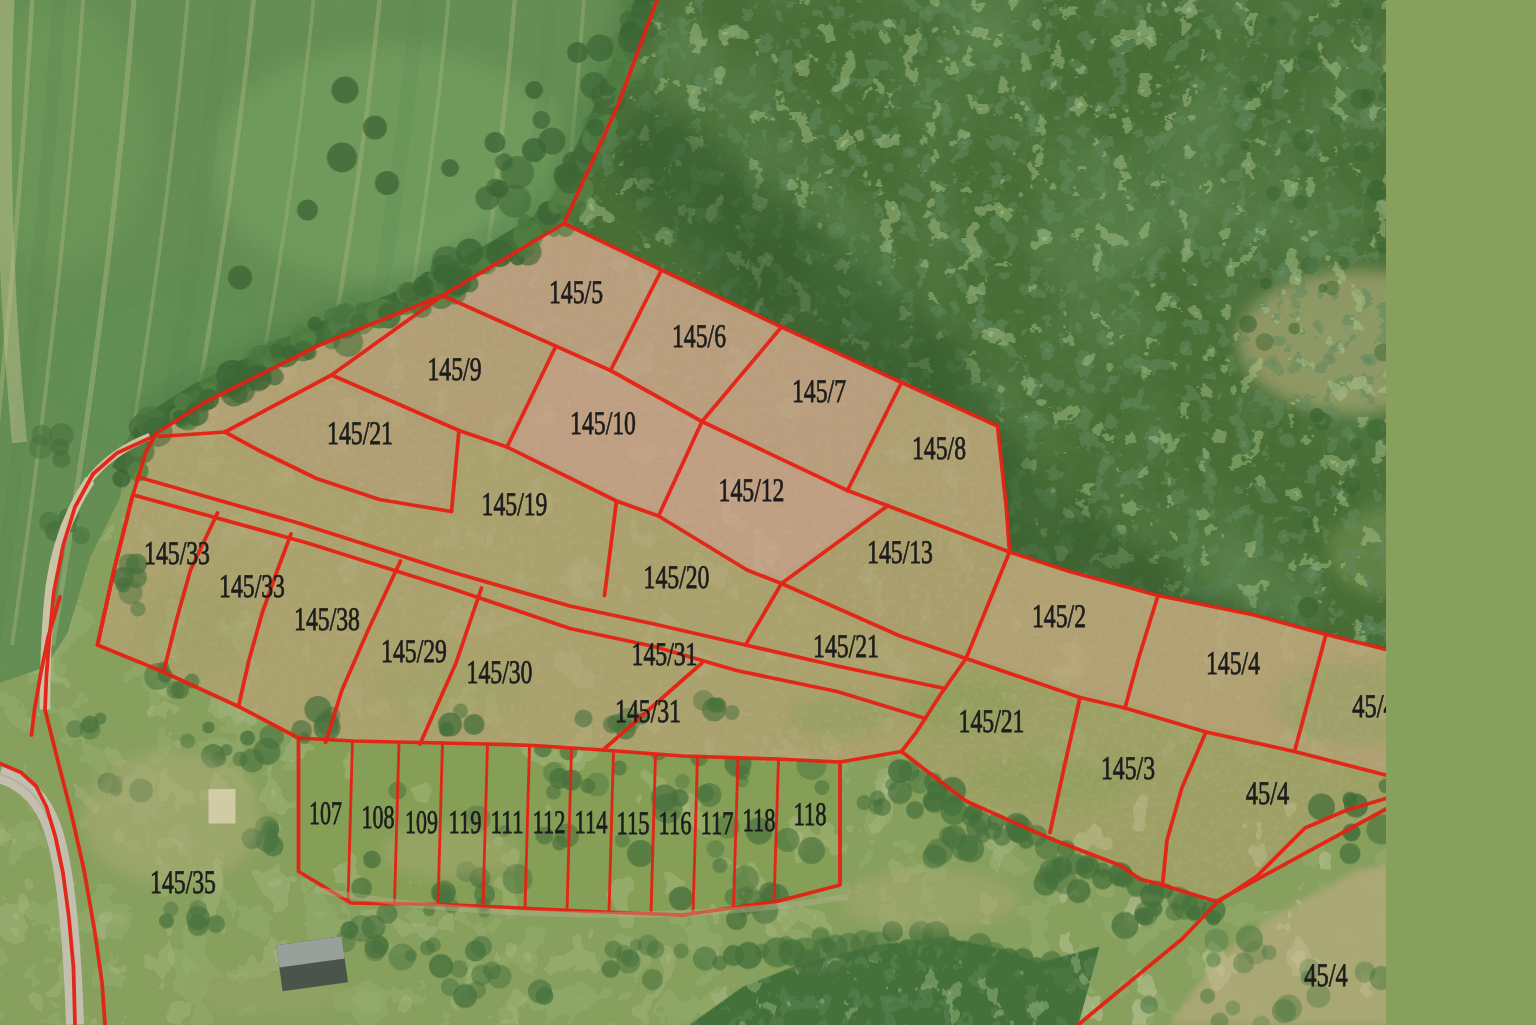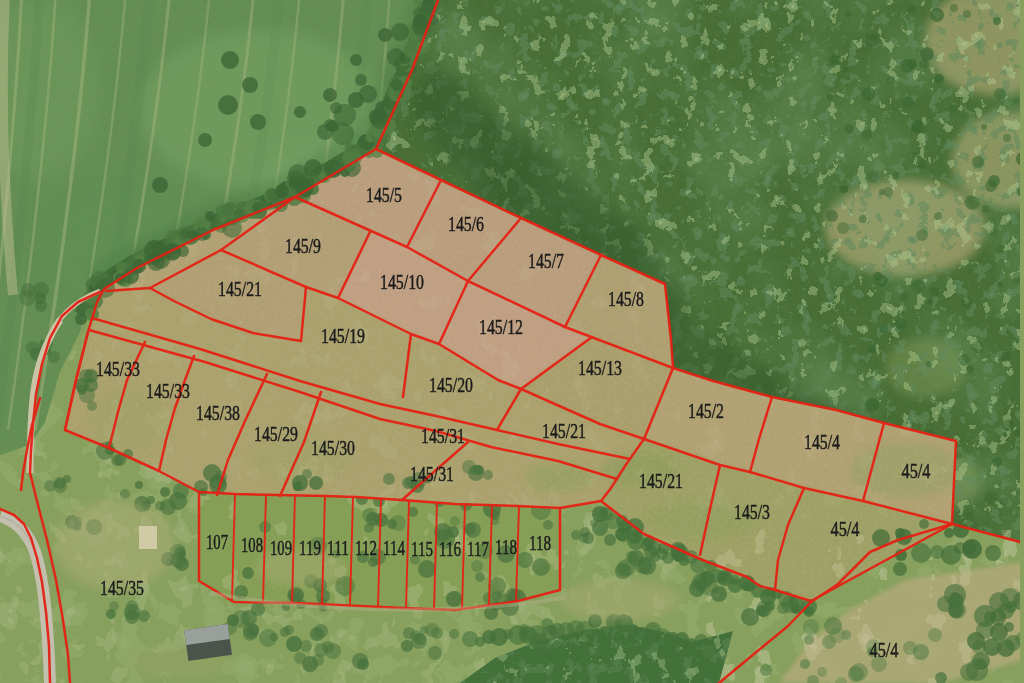--- a/index.html
+++ b/index.html
@@ -1,14 +1,14 @@
 <!DOCTYPE html>
 <html><head><meta charset="utf-8"><style>
 html,body{margin:0;padding:0;background:#87a05e;font-family:"Liberation Sans",sans-serif;}
-#map{width:1020px;height:683px;overflow:hidden;}
+#map{width:924px;height:683px;overflow:hidden;}
 </style></head>
 <body>
 <div id="map"><svg width="1024" height="683" viewBox="0 0 1024 683">
 <defs>
 <filter id="forDark" x="0" y="0" width="100%" height="100%">
  <feTurbulence type="fractalNoise" baseFrequency="0.085 0.08" numOctaves="4" seed="17"></feTurbulence>
  <feComponentTransfer>
             <feFuncA type="discrete" tableValues="0 0 0 0.55 0.9"></feFuncA>
           </feComponentTransfer>
  <feColorMatrix type="matrix" values="0 0 0 0 0.12  0 0 0 0 0.25  0 0 0 0 0.11  0 0 0 1 0"></feColorMatrix>

